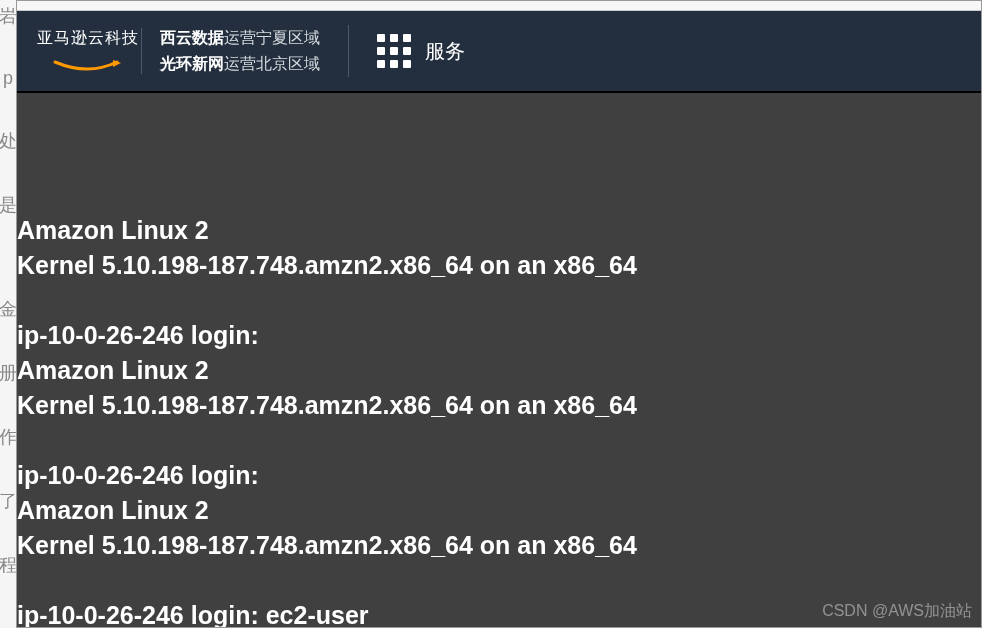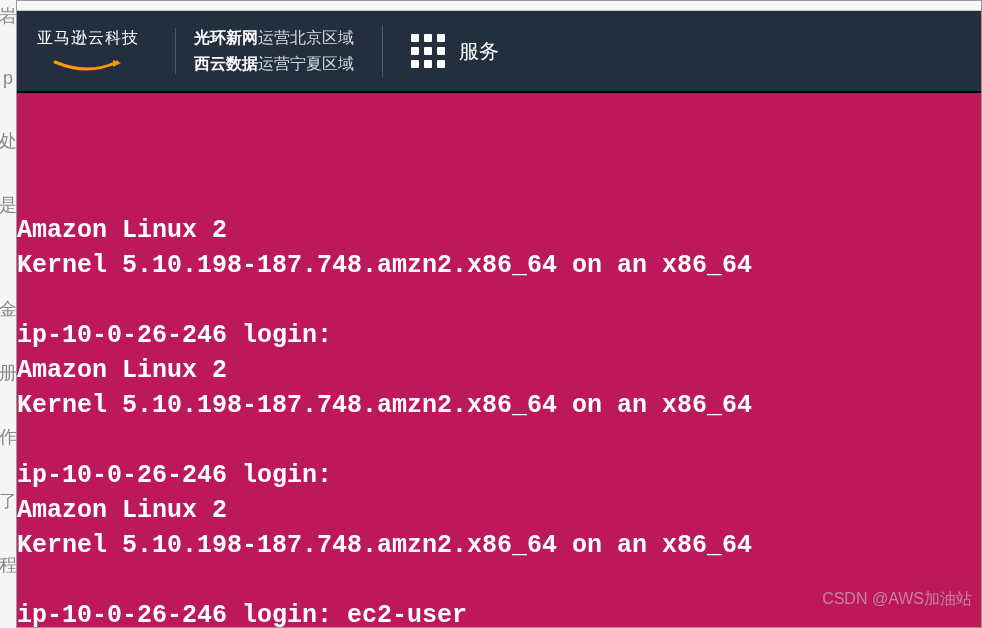--- a/index.html
+++ b/index.html
@@ -50,21 +50,21 @@
       background: #232f3e;
       display: flex;
       align-items: center;
       padding: 0 20px;
       color: #fff;
     }
     .brand {
       display: flex;
       flex-direction: column;
       align-items: center;
-      padding-right: 36px;
+      padding-right: 2px;
       border-right: 1px solid #4a5a6e;
       margin-right: 18px;
       gap: 7px;
     }
     .brand-text {
       font-size: 16px;
       color: #fff;
       letter-spacing: 1px;
     }
     .brand-swoosh {
@@ -97,40 +97,40 @@
       height: 8px;
       background: #fff;
       border-radius: 1px;
     }
     .services-label {
       font-size: 20px;
       color: #fff;
       text-align: center;
     }
     .terminal {
-      background: #be185d;
+      background: #404040;
       color: #fff;
-      font-family: Liberation Mono, monospace;
+      font-family: Liberation Sans, sans-serif;
       font-size: 25px;
       font-weight: bold;
       padding: 0;
       line-height: 1.4;
       white-space: pre;
       position: absolute;
       top: 92px;
       left: 0;
       right: 0;
       bottom: 0;
       overflow: hidden;
     }
     .terminal-line { min-height: 35px; }
     .watermark {
       position: absolute;
       right: 10px;
-      bottom: 18px;
+      bottom: 6px;
       color: rgba(200,200,200,0.6);
       font-size: 16px;
       font-family: Arial, sans-serif;
       pointer-events: none;
     }
   </style>
 </head>
 <body>
 
 <div class="left-edge">
@@ -154,22 +154,22 @@
     <div class="brand">
       <div class="brand-text">亚马逊云科技</div>
       <div class="brand-swoosh">
         <svg width="70" height="14" viewBox="0 0 70 14">
           <path d="M2 2 Q 35 16 64 2" stroke="#ff9900" stroke-width="3" fill="none" stroke-linecap="round"></path>
           <path d="M60 0 L68 3 L60 7 Z" fill="#ff9900"></path>
         </svg>
       </div>
     </div>
     <div class="regions">
+      <div><span class="bold">西云数据</span><span class="dim">运营宁夏区域</span></div>
       <div><span class="bold">光环新网</span><span class="dim">运营北京区域</span></div>
-      <div><span class="bold">西云数据</span><span class="dim">运营宁夏区域</span></div>
     </div>
     <div class="services">
       <div class="waffle">
         <span></span>
           <span></span>
           <span></span>
         <span></span>
           <span></span>
           <span></span>
         <span></span>

